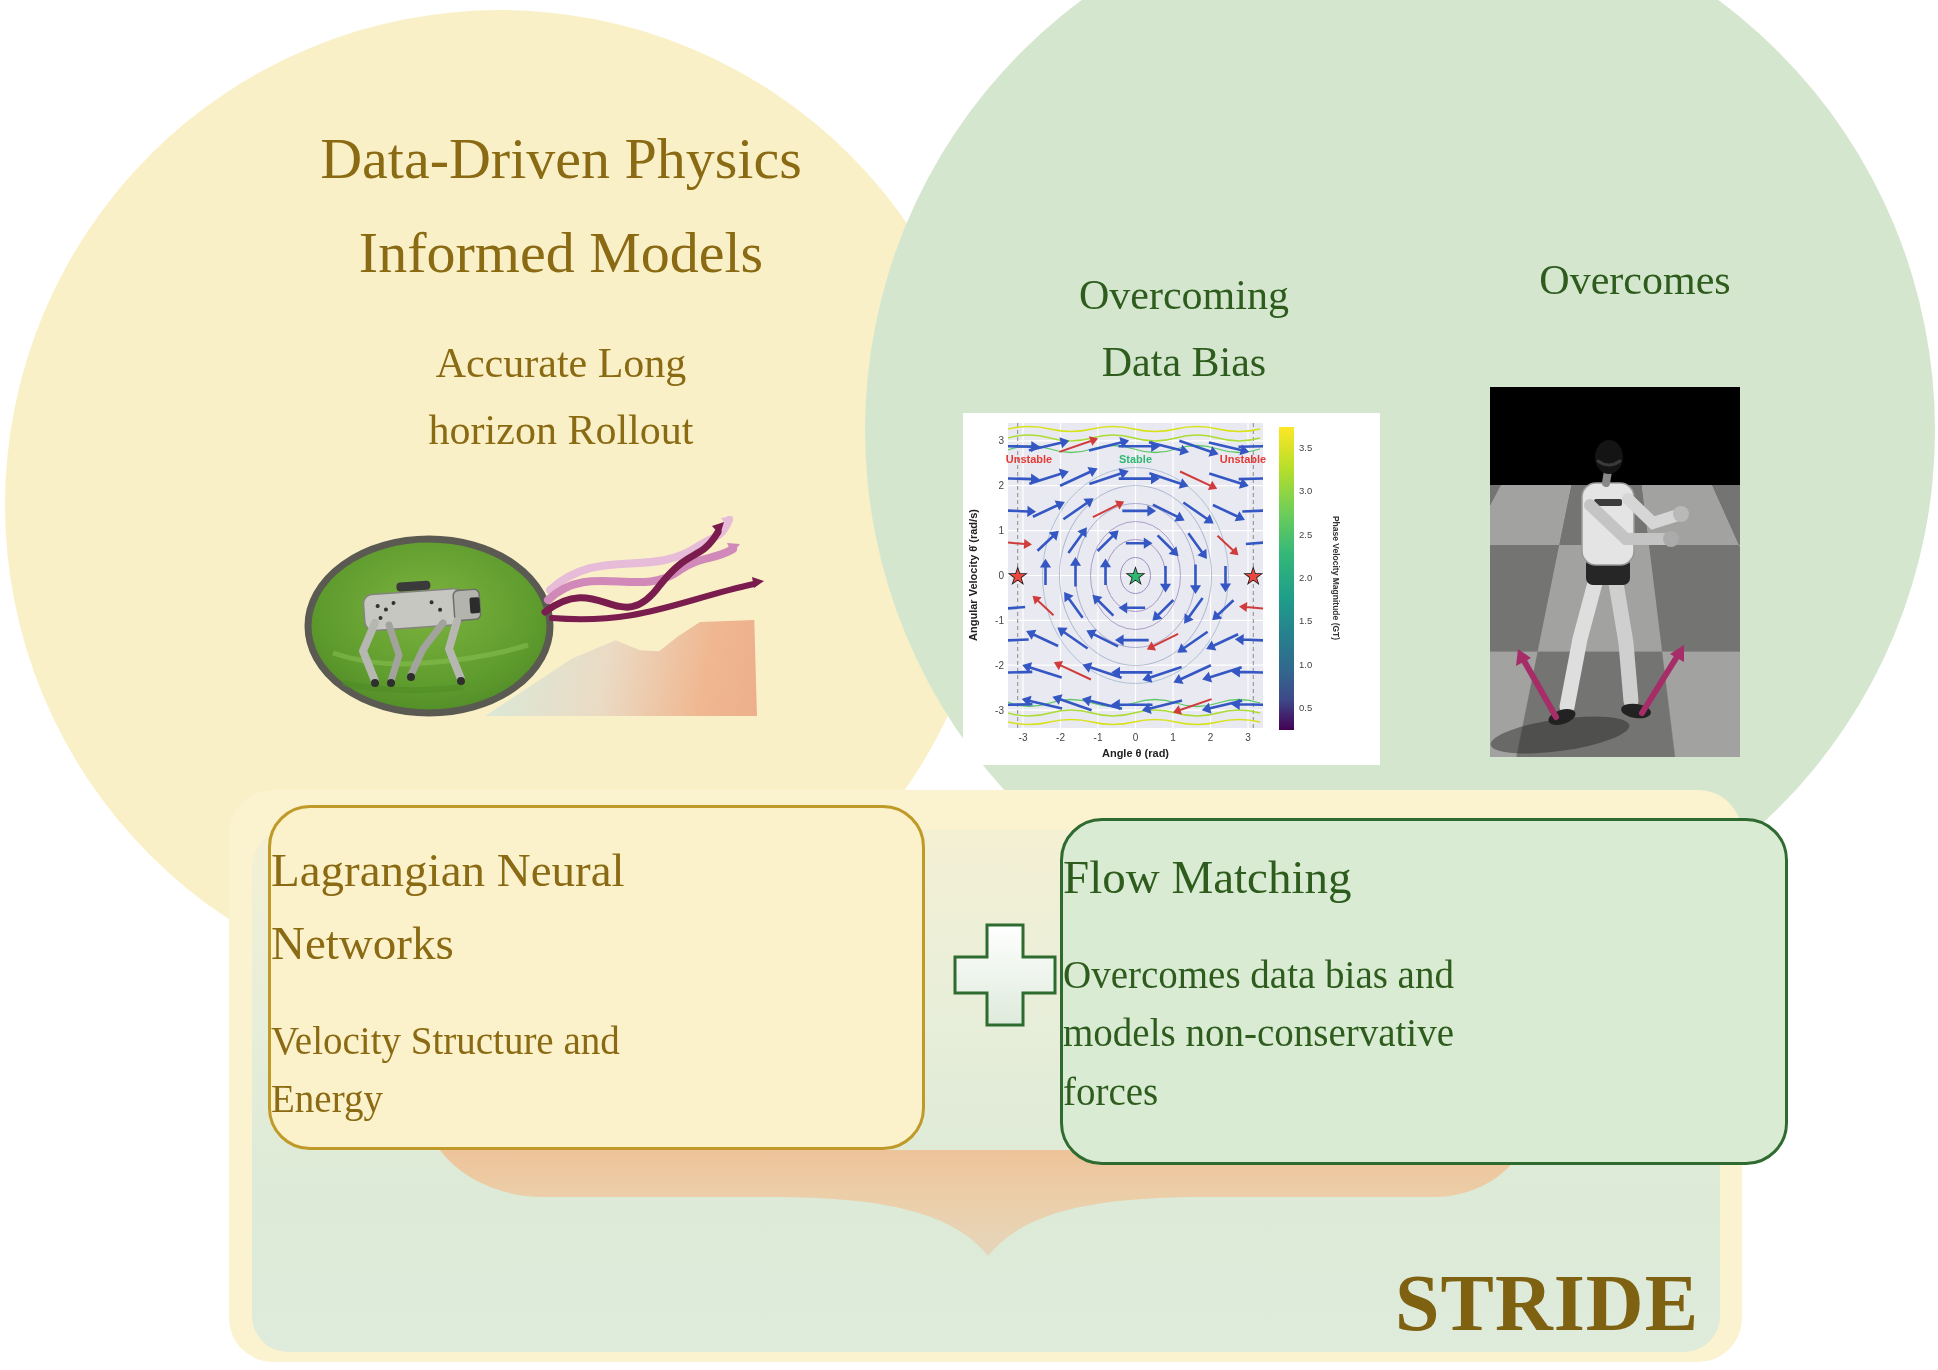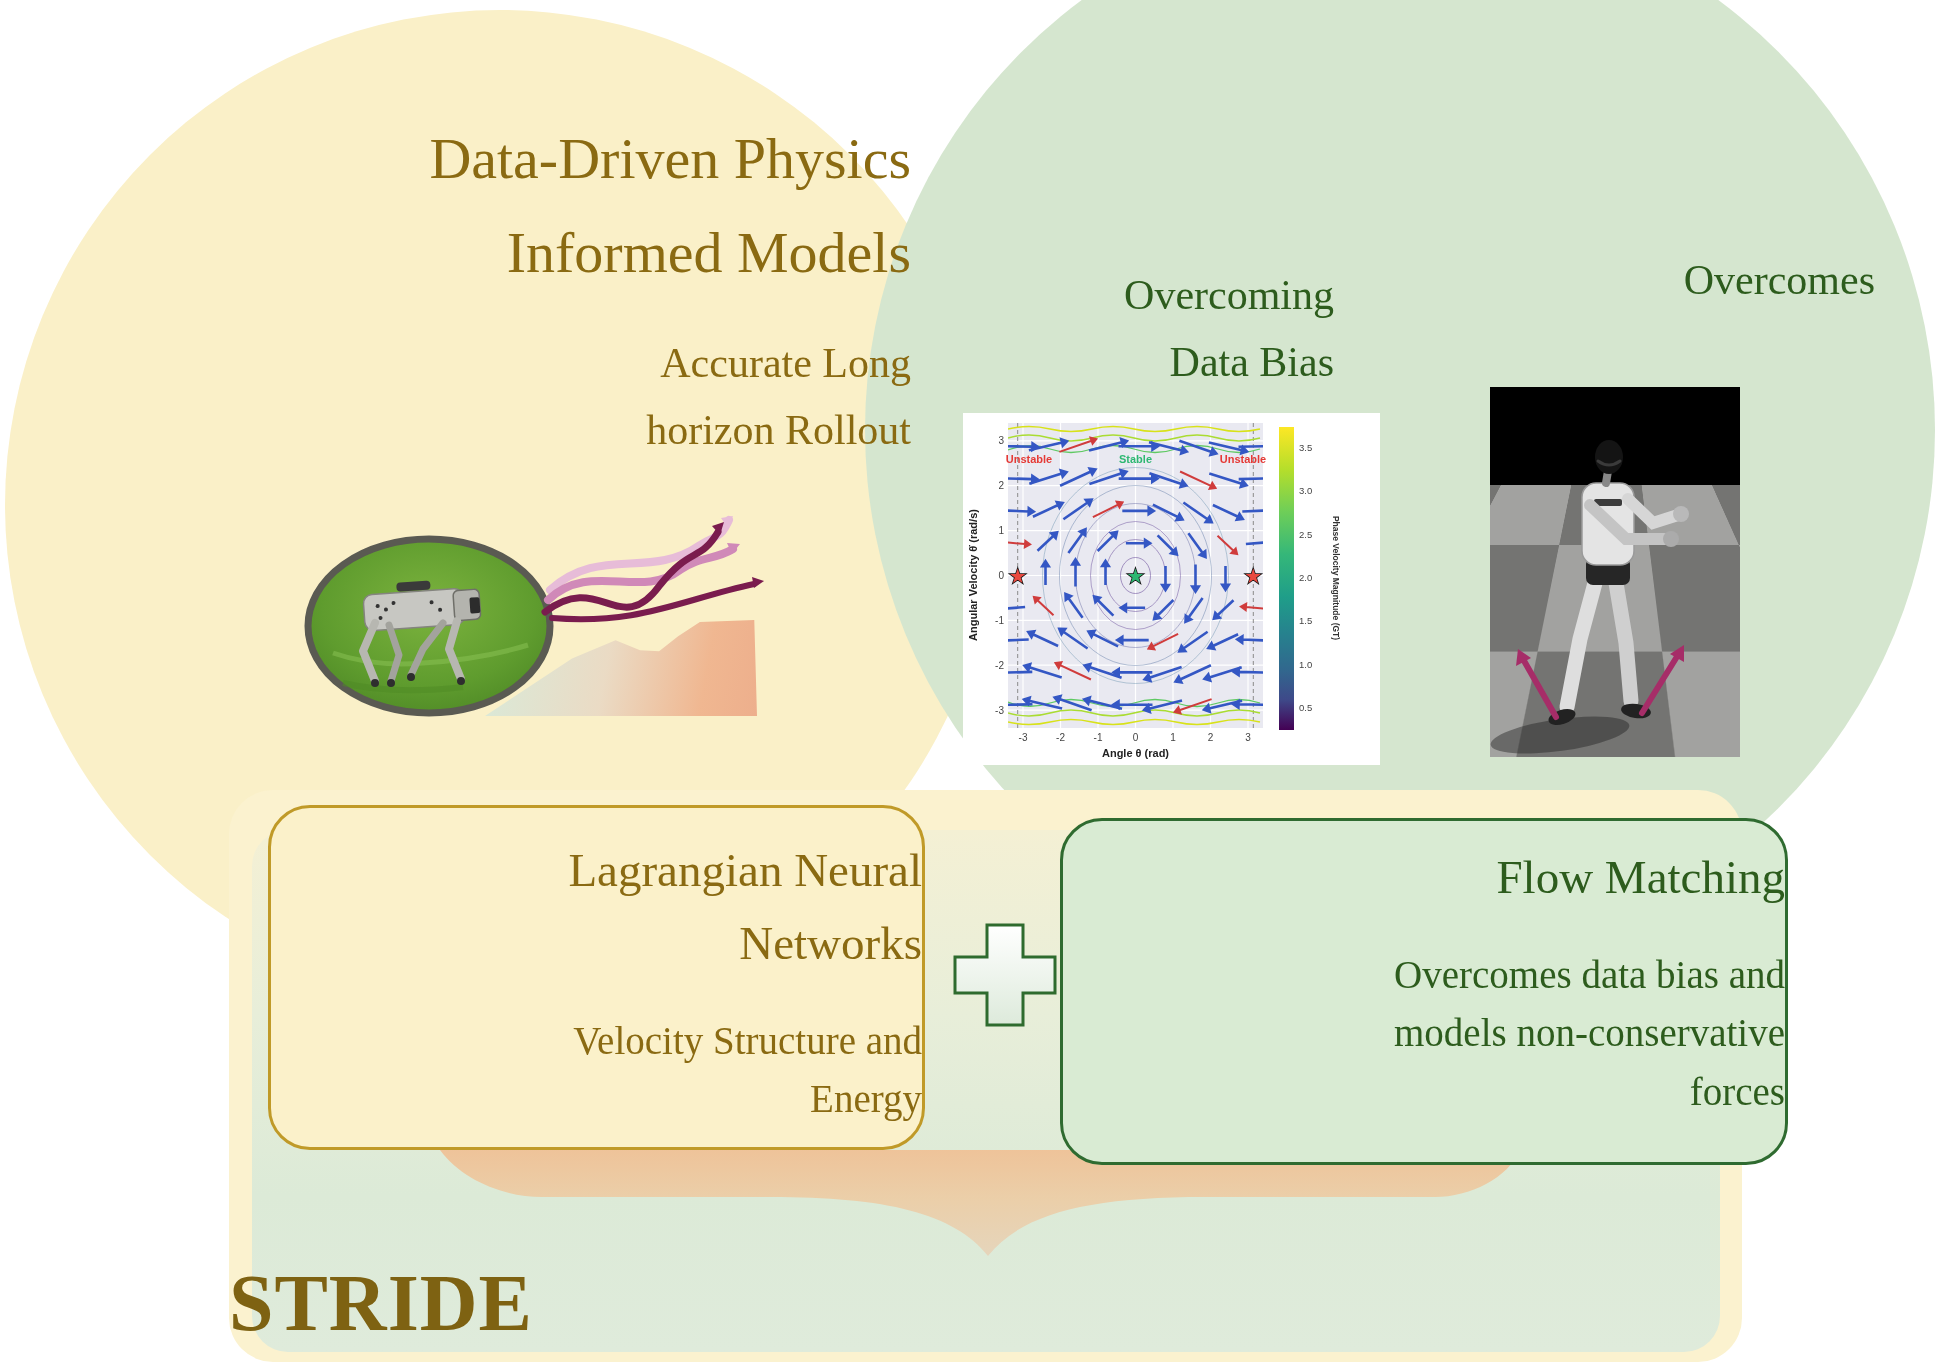--- a/index.html
+++ b/index.html
@@ -7,29 +7,29 @@
          font-family:"Liberation Serif",serif;}
   .abs{position:absolute;}
   .circle{border-radius:50%;}
   .circle-left{left:5px;top:10px;width:990px;height:990px;background:#faf0c8;}
   .circle-right{left:865px;top:-105px;width:1070px;height:1070px;background:#d5e6cf;}
   .container-panel{left:229px;top:790px;width:1513px;height:572px;border-radius:44px;background:#fbf2cf;}
   .inner-panel{left:252px;top:830px;width:1468px;height:522px;border-radius:36px;
     background:linear-gradient(180deg,#f4f0d4 0%,#e8eed9 35%,#dcead7 70%,#dfebdb 100%);}
   .gold{color:#8a6a12;}
   .green{color:#2d5c1d;}
-  .txt{text-align:right;line-height:1.6;}
+  .txt{text-align:center;line-height:1.6;}
   .big-title{font-size:58px;line-height:1.62;}
   .sub{font-size:42px;}
-  .panel-box{border-radius:42px;box-sizing:border-box;text-align:right;}
+  .panel-box{border-radius:42px;box-sizing:border-box;text-align:left;}
   .box-lagrangian{left:268px;top:805px;width:657px;height:345px;background:#fbf1ca;border:3px solid #c09a28;padding-top:26px;}
   .box-flow{left:1060px;top:818px;width:728px;height:347px;background:#d9ebd3;border:3px solid #2f6b30;padding-top:20px;}
   .box-title{font-size:47px;line-height:1.55;}
   .box-body{font-size:39px;line-height:1.5;margin-top:32px;}
-  .stride{left:229px;top:1258px;width:1470px;text-align:left;font-size:80px;font-weight:bold;
+  .stride{left:229px;top:1258px;width:1470px;text-align:right;font-size:80px;font-weight:bold;
           letter-spacing:1px;color:#7e6212;}
   .mountain{left:485px;top:615px;width:272px;height:101px;opacity:.92;
     background:linear-gradient(100deg,#d8e8d8 5%,#e9d9c4 45%,#efb28c 80%,#eca987 100%);
     clip-path:polygon(0% 100%,32% 43%,48% 25%,57% 35%,64% 36%,71% 21%,79% 7%,99% 5%,100% 100%);}
   .humanoid-wrap{left:1490px;top:387px;width:250px;height:370px;background:#000;overflow:hidden;}
   .floor{position:absolute;left:-120px;top:98px;width:490px;height:300px;
     background:repeating-conic-gradient(#a2a2a0 0% 25%,#747472 0% 50%);
     background-size:74px 74px;
     transform:perspective(240px) rotateX(48deg) scale(1.9);transform-origin:50% 0;}
   .floor-haze{position:absolute;left:0;top:98px;width:250px;height:60px;

